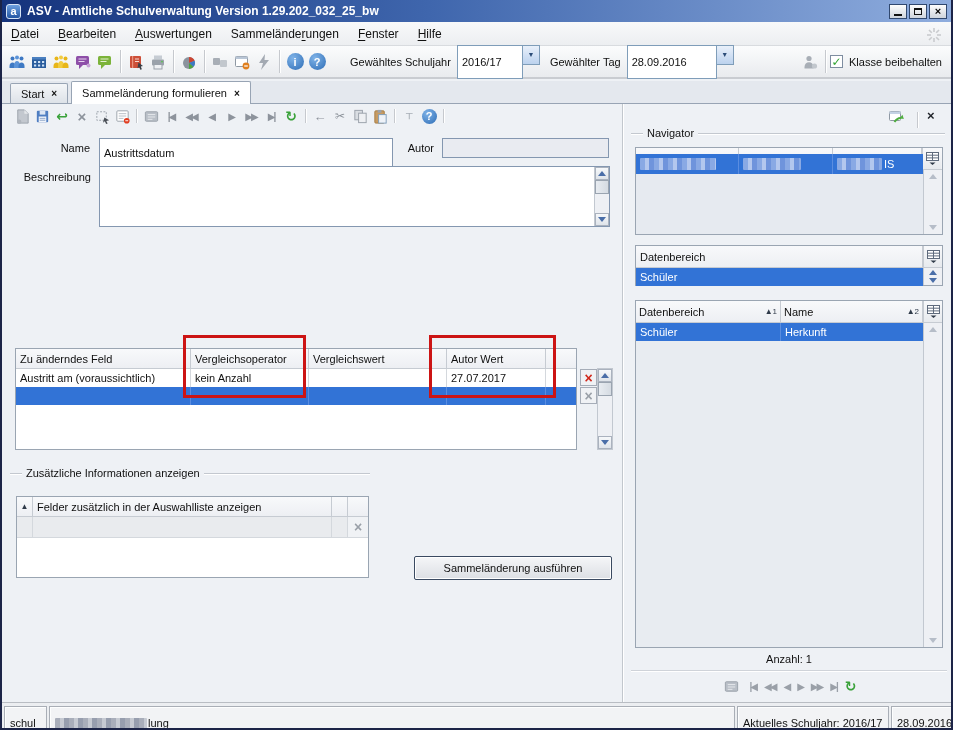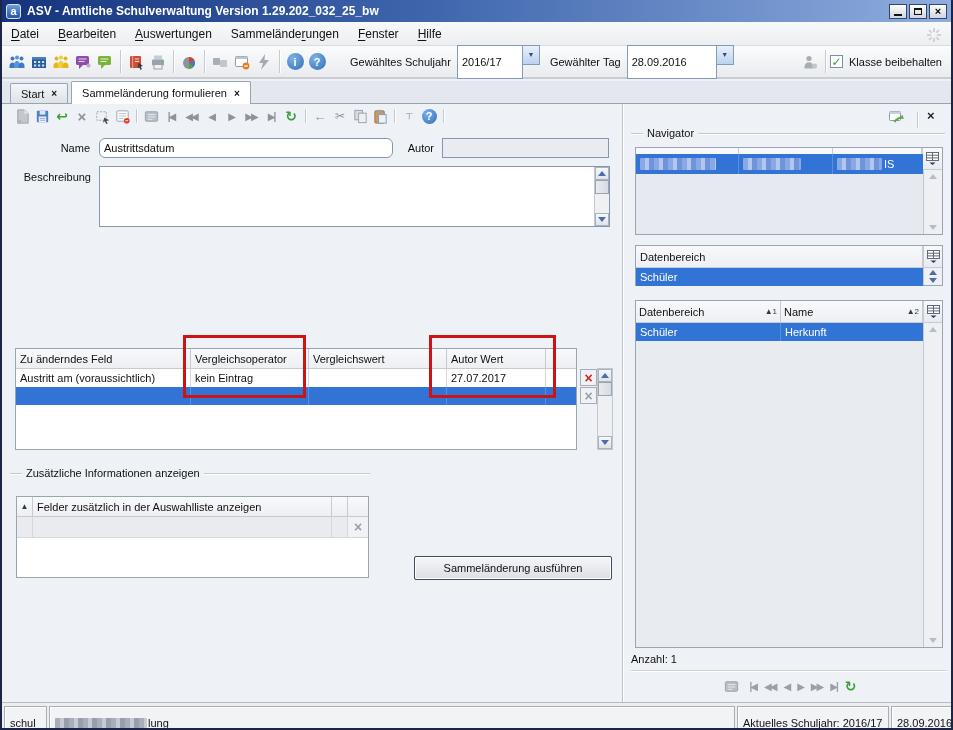--- a/index.html
+++ b/index.html
@@ -332,21 +332,21 @@
       </span>
     <span class="tsep"></span>
     <span class="li" style="font-size:9px;color:#a8aeb6">⊤</span>
     <span class="li">
         <span class="circ" style="width:15px;height:15px">?</span>
       </span>
     <span class="tsep"></span>
   </div>
 
   <span class="lbl" style="left:28px;top:142px;width:60px;text-align:right">Name</span>
-  <input class="field" style="left: 97px; top: 138px; width: 294px; height: 20px; border-radius: 6px;" readonly="" value="Austrittsdatum">
+  <input class="field" style="left: 97px; top: 138px; width: 294px; height: 29px;" readonly="" value="Austrittsdatum">
   <span class="lbl" style="left:398px;top:142px;width:34px;text-align:right">Autor</span>
   <input class="field disabledf" style="left: 440px; top: 138px; width: 167px; height: 20px;" readonly="" value="">
   <span class="lbl" style="left:8px;top:171px;width:81px;text-align:right">Beschreibung</span>
   <div class="tarea">
     <span></span>
     <div class="vsb" style="position:absolute;right:0;top:0;bottom:0;width:15px">
       <span class="sbtn">
           <span class="tri-u"></span>
         </span>
       <span class="sthumb"></span>
@@ -360,21 +360,21 @@
   <div class="gridtable" style="left:13px;top:348px;width:562px;height:102px">
     <div class="hrow">
       <span class="hcell" style="width:175px">Zu änderndes Feld</span>
       <span class="hcell" style="width:118px">Vergleichsoperator</span>
       <span class="hcell" style="width:138px">Vergleichswert</span>
       <span class="hcell" style="width:99px">Autor Wert</span>
       <span class="hcell" style="flex:1;border-right:none"></span>
     </div>
     <div class="drow" style="top:20px;background:#fff">
       <span class="dcell" style="width:175px">Austritt am (voraussichtlich)</span>
-      <span class="dcell" style="width:118px">kein Eintrag</span>
+      <span class="dcell" style="width:118px">kein Anzahl</span>
       <span class="dcell" style="width:138px"></span>
       <span class="dcell" style="width:99px">27.07.2017</span>
       <span class="dcell" style="flex:1;border-right:none"></span>
     </div>
     <div class="drow sel" style="top:38px">
       <span class="dcell" style="width:175px"></span>
       <span class="dcell" style="width:118px"></span>
       <span class="dcell" style="width:138px"></span>
       <span class="dcell" style="width:99px"></span>
       <span class="dcell" style="flex:1;border-right:none"></span>
@@ -534,21 +534,21 @@
       <span class="sbtn" style="background:none;border:none">
           <span class="tri-u dis"></span>
         </span>
       <span class="sspace"></span>
       <span class="sbtn" style="background:none;border:none">
           <span class="tri-d dis"></span>
         </span>
     </div>
   </div>
 
-  <div style="position:absolute;left:629px;top:653px;width:316px;font-size:11px;color:#101010">Anzahl: 1</div>
+  <div style="position:absolute;left:629px;top:653px;width:316px;text-align:center;font-size:11px;color:#101010">Anzahl: 1</div>
   <div class="navline" style="left:629px;top:670px;width:316px"></div>
   <div style="position:absolute;left:629px;top:675px;width:316px;height:22px;display:flex;align-items:center;justify-content:center;gap:8px;color:#9aa0a8;font-weight:bold;font-size:11px">
     <span class="li">
         <svg width="17" height="17" viewBox="0 0 18 18">
           <rect x="2.5" y="4" width="13" height="10" rx="1" fill="#b9bfc7" stroke="#9aa1aa"></rect>
           <line x1="5" y1="7" x2="13" y2="7" stroke="#e8ebee"></line>
           <line x1="5" y1="9.5" x2="13" y2="9.5" stroke="#e8ebee"></line>
           <line x1="5" y1="12" x2="10" y2="12" stroke="#e8ebee"></line>
         </svg>
       </span>

